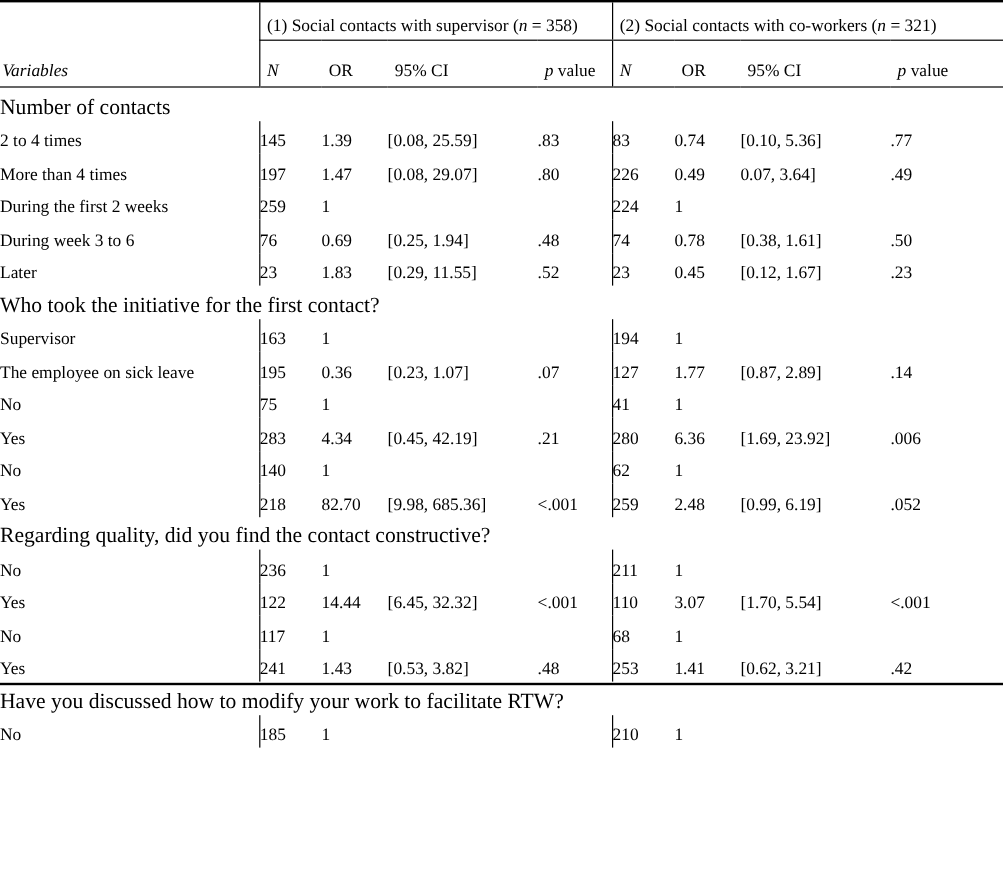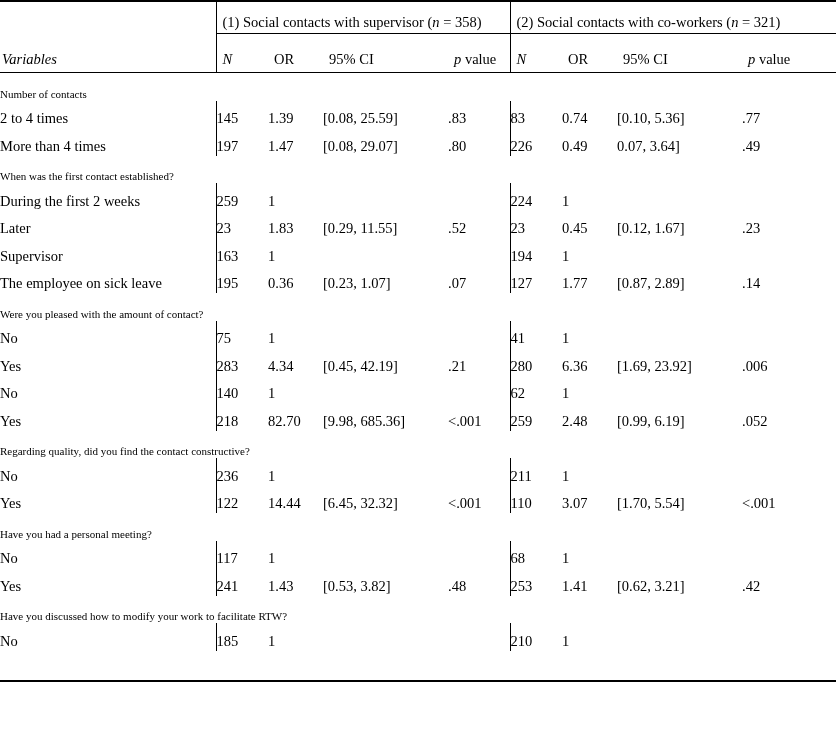--- a/index.html
+++ b/index.html
@@ -10,21 +10,21 @@
   body {
     width: 836px;
     height: 735px;
     font-family: "Liberation Serif", serif;
     color: #000000;
     overflow: hidden;
   }
   .sheet {
     position: relative;
     width: 836px;
-    height: 682px;
+    height: 571px;
     box-sizing: border-box;
     border-top: 2px solid #000;
     border-bottom: 2px solid #000;
     background: #fff;
   }
   table.reg {
     width: 836px;
     border-collapse: collapse;
     table-layout: fixed;
     font-size: 14.5px;
@@ -81,21 +81,21 @@
   tr.datarow td {
     height: 25.5px;
     padding-top: 1px;
     padding-bottom: 1px;
   }
   td.varcell { padding-left: 2px; }
   td.cell    { padding-left: 6px; }
   td.indent  { padding-left: 22px; }
 
   .ital { font-style: italic; }
-  tr.section td { font-size: 11px; }
+  tr.section td { font-size: 18px; }
 </style>
 </head>
 <body>
 
 <div class="sheet">
   <table class="reg">
     <colgroup>
       <col class="c-var">
         <col class="c-n1">
         <col class="c-or1">
@@ -141,45 +141,56 @@
           <td class="varcell indent">More than 4 times</td>
           <td class="cell sep">197</td>
           <td class="cell">1.47</td>
           <td class="cell">[0.08, 29.07]</td>
           <td class="cell">.80</td>
           <td class="cell sep">226</td>
           <td class="cell">0.49</td>
           <td class="cell">0.07, 3.64]</td>
           <td class="cell">.49</td>
         </tr>
-        <tr class="datarow section">
-          <td class="varcell" colspan="9">When was the first contact established?</td>
-        </tr>
         <tr class="datarow">
           <td class="varcell indent">During the first 2 weeks</td>
           <td class="cell sep">259</td>
           <td class="cell">1</td>
           <td class="cell"></td>
           <td class="cell"></td>
           <td class="cell sep">224</td>
           <td class="cell">1</td>
           <td class="cell"></td>
           <td class="cell"></td>
+        </tr>
+        <tr class="datarow">
+          <td class="varcell indent">During week 3 to 6</td>
+          <td class="cell sep">76</td>
+          <td class="cell">0.69</td>
+          <td class="cell">[0.25, 1.94]</td>
+          <td class="cell">.48</td>
+          <td class="cell sep">74</td>
+          <td class="cell">0.78</td>
+          <td class="cell">[0.38, 1.61]</td>
+          <td class="cell">.50</td>
         </tr>
         <tr class="datarow">
           <td class="varcell indent">Later</td>
           <td class="cell sep">23</td>
           <td class="cell">1.83</td>
           <td class="cell">[0.29, 11.55]</td>
           <td class="cell">.52</td>
           <td class="cell sep">23</td>
           <td class="cell">0.45</td>
           <td class="cell">[0.12, 1.67]</td>
           <td class="cell">.23</td>
         </tr>
+        <tr class="datarow section">
+          <td class="varcell" colspan="9">Who took the initiative for the first contact?</td>
+        </tr>
         <tr class="datarow">
           <td class="varcell indent">Supervisor</td>
           <td class="cell sep">163</td>
           <td class="cell">1</td>
           <td class="cell"></td>
           <td class="cell"></td>
           <td class="cell sep">194</td>
           <td class="cell">1</td>
           <td class="cell"></td>
           <td class="cell"></td>
@@ -188,23 +199,20 @@
           <td class="varcell indent">The employee on sick leave</td>
           <td class="cell sep">195</td>
           <td class="cell">0.36</td>
           <td class="cell">[0.23, 1.07]</td>
           <td class="cell">.07</td>
           <td class="cell sep">127</td>
           <td class="cell">1.77</td>
           <td class="cell">[0.87, 2.89]</td>
           <td class="cell">.14</td>
         </tr>
-        <tr class="datarow section">
-          <td class="varcell" colspan="9">Were you pleased with the amount of contact?</td>
-        </tr>
         <tr class="datarow">
           <td class="varcell indent">No</td>
           <td class="cell sep">75</td>
           <td class="cell">1</td>
           <td class="cell"></td>
           <td class="cell"></td>
           <td class="cell sep">41</td>
           <td class="cell">1</td>
           <td class="cell"></td>
           <td class="cell"></td>
@@ -260,23 +268,20 @@
           <td class="varcell indent">Yes</td>
           <td class="cell sep">122</td>
           <td class="cell">14.44</td>
           <td class="cell">[6.45, 32.32]</td>
           <td class="cell">&lt;.001</td>
           <td class="cell sep">110</td>
           <td class="cell">3.07</td>
           <td class="cell">[1.70, 5.54]</td>
           <td class="cell">&lt;.001</td>
         </tr>
-        <tr class="datarow section">
-          <td class="varcell" colspan="9">Have you had a personal meeting?</td>
-        </tr>
         <tr class="datarow">
           <td class="varcell indent">No</td>
           <td class="cell sep">117</td>
           <td class="cell">1</td>
           <td class="cell"></td>
           <td class="cell"></td>
           <td class="cell sep">68</td>
           <td class="cell">1</td>
           <td class="cell"></td>
           <td class="cell"></td>

